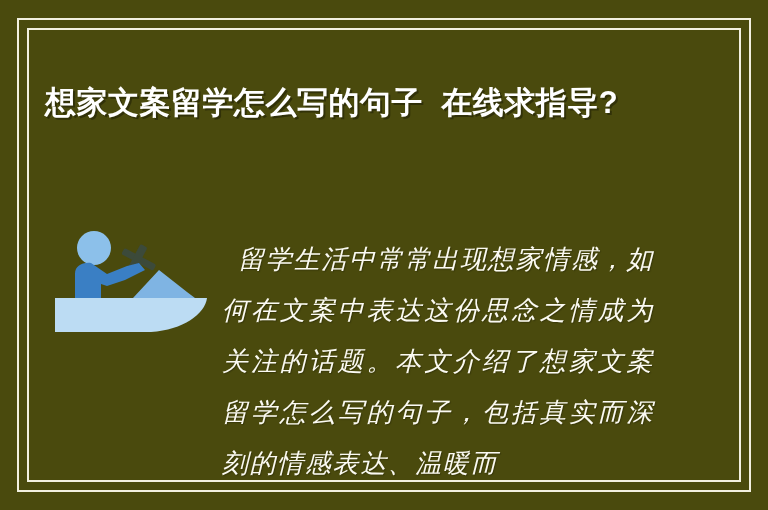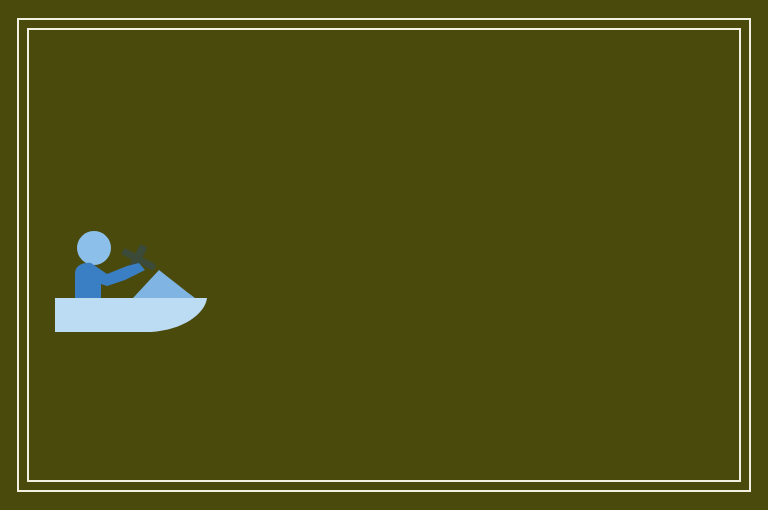--- a/index.html
+++ b/index.html
@@ -90,33 +90,35 @@
   }
 </style>
 </head>
 <body>
 
 <div class="canvas">
 
   <div class="frame-outer"></div>
   <div class="frame-inner"></div>
 
+  <h1 class="heading">想家文案留学怎么写的句子  在线求指导?</h1>
 
   <div class="illustration">
     <svg viewBox="0 0 155 118" xmlns="http://www.w3.org/2000/svg" aria-hidden="true">
 
       <g>
         <rect x="66" y="34" width="36" height="7" rx="2" transform="rotate(28 84 37)" fill="#3c4a3a"></rect>
         <rect x="78" y="22" width="8" height="30" rx="2" transform="rotate(28 82 37)" fill="#3c4a3a"></rect>
       </g>
 
       <circle cx="39" cy="26" r="17" fill="#8cc0ea"></circle>
 
       <path d="M20 76 L20 52 C20 44 27 40 36 41 L52 52 L72 44 L84 41 L90 48 L70 58 L52 64 L46 62 L46 76 Z" fill="#3a7fc4"></path>
 
       <path d="M78 76 L104 48 L132 70 L140 76 Z" fill="#7fb4e3"></path>
 
       <path d="M0 76 L152 76 C150 92 128 108 96 110 L0 110 Z" fill="#bcdcf3"></path>
     </svg>
   </div>
 
+  <p class="body-copy">留学生活中常常出现想家情感，如何在文案中表达这份思念之情成为关注的话题。本文介绍了想家文案留学怎么写的句子，包括真实而深刻的情感表达、温暖而</p>
 
 </div>
 
 </body></html>

